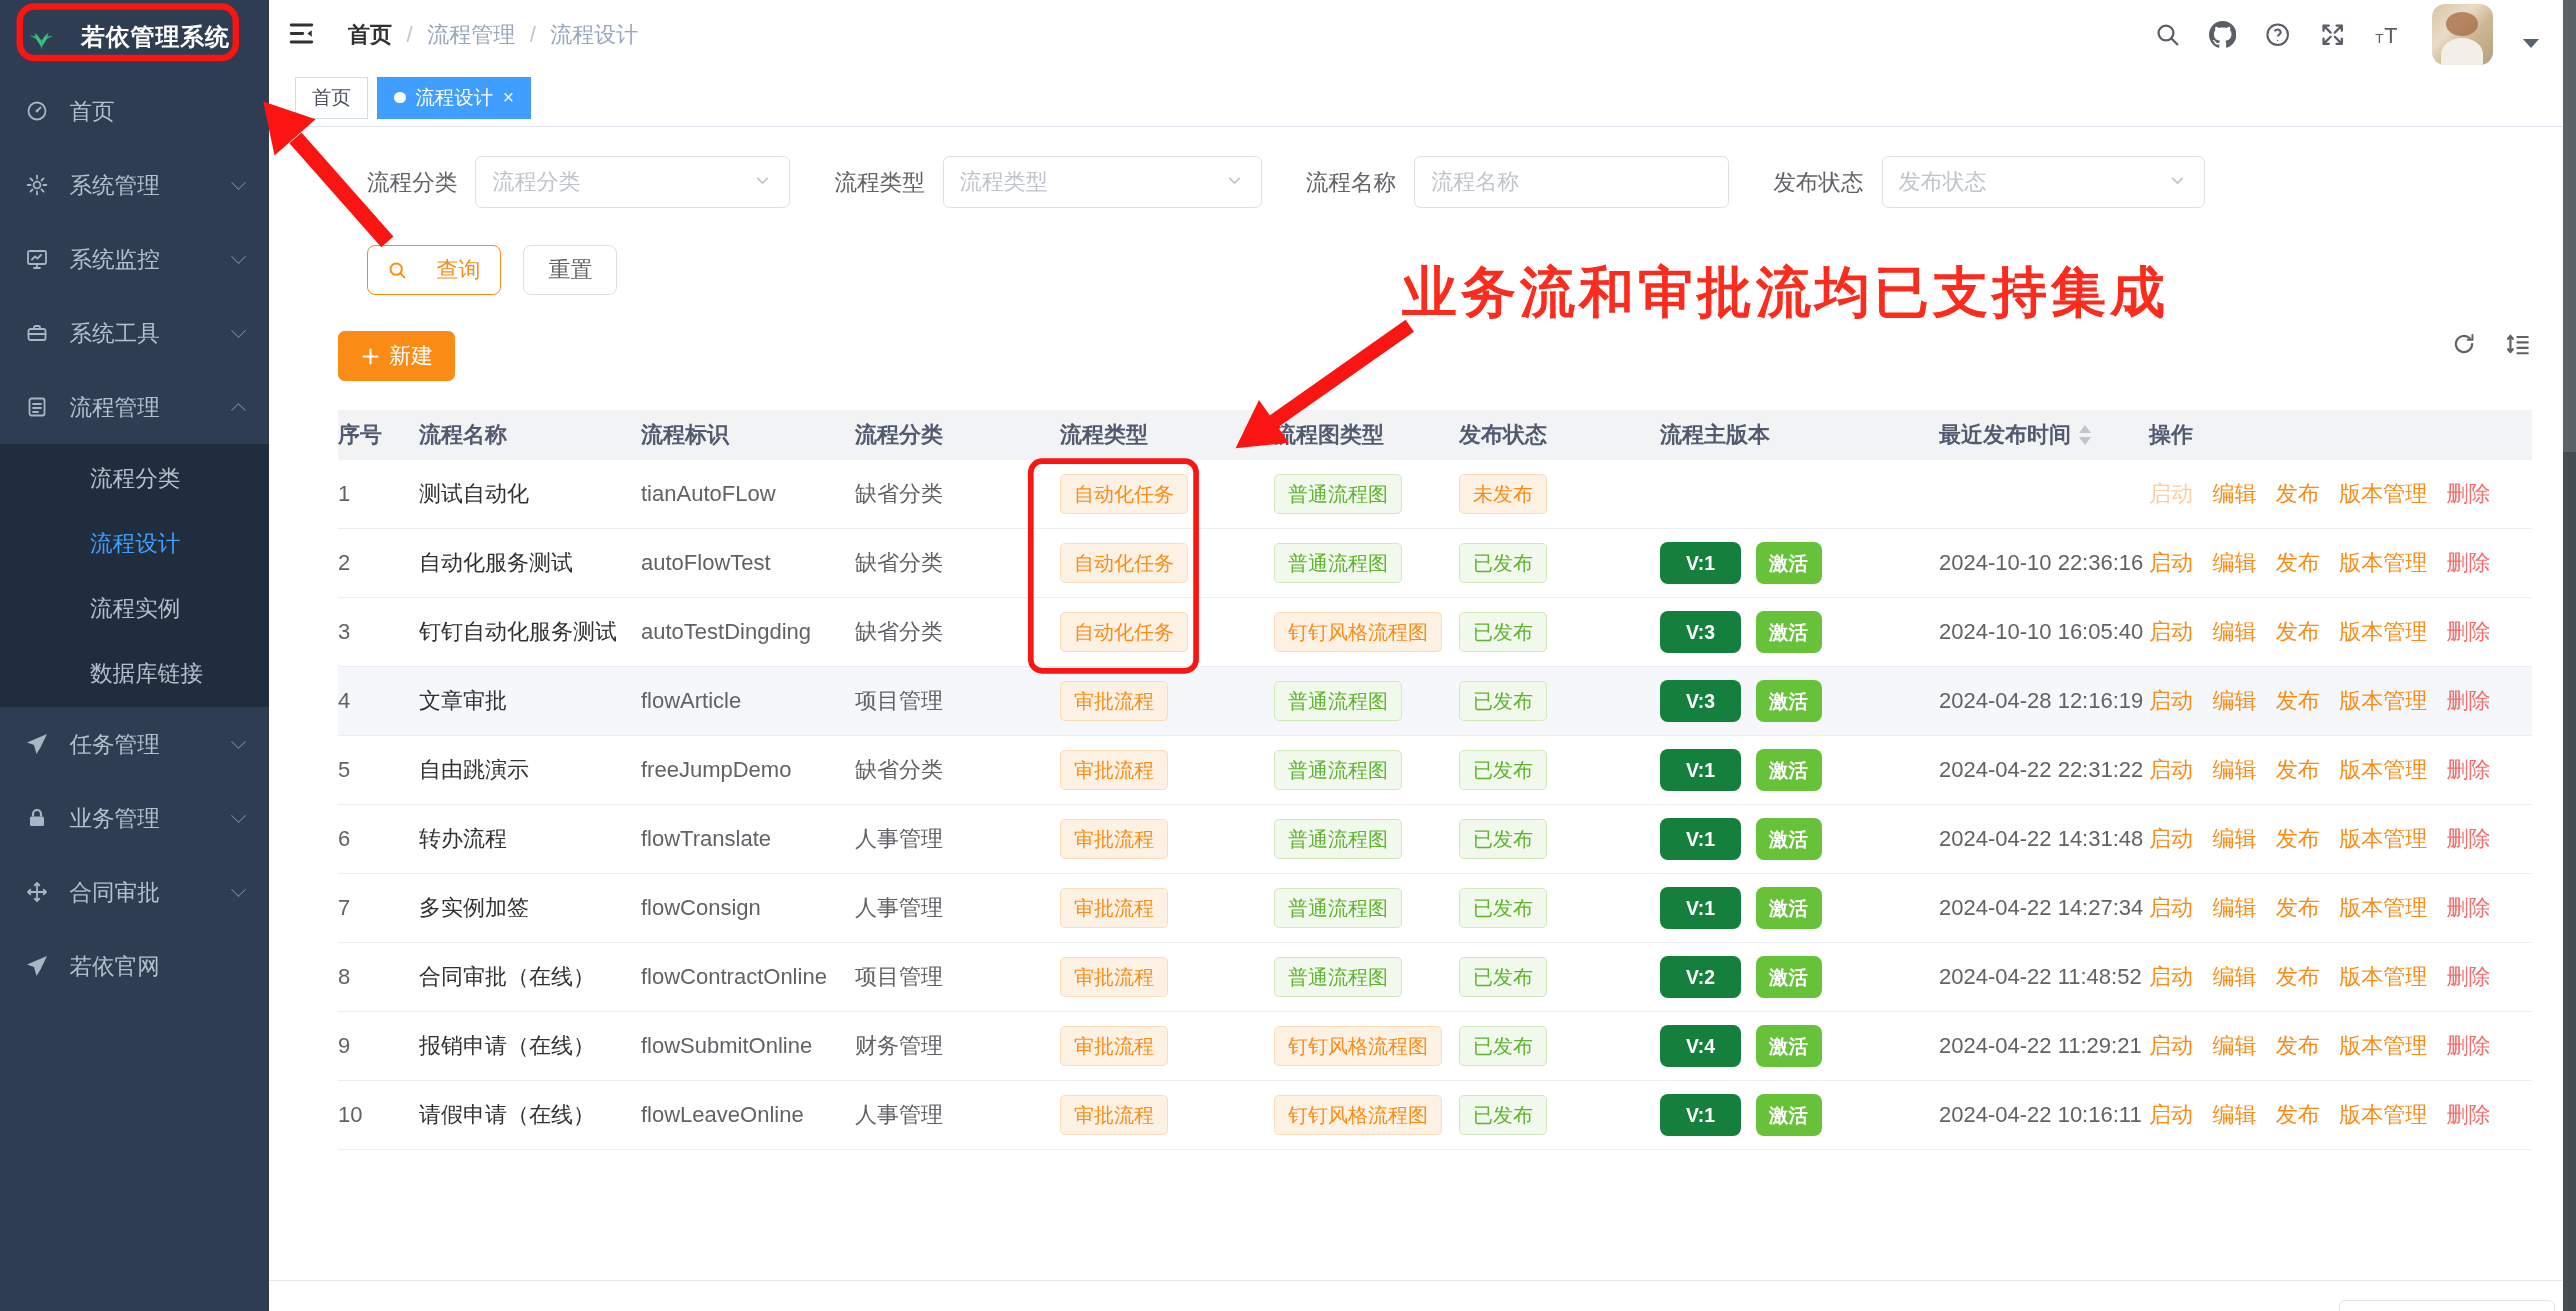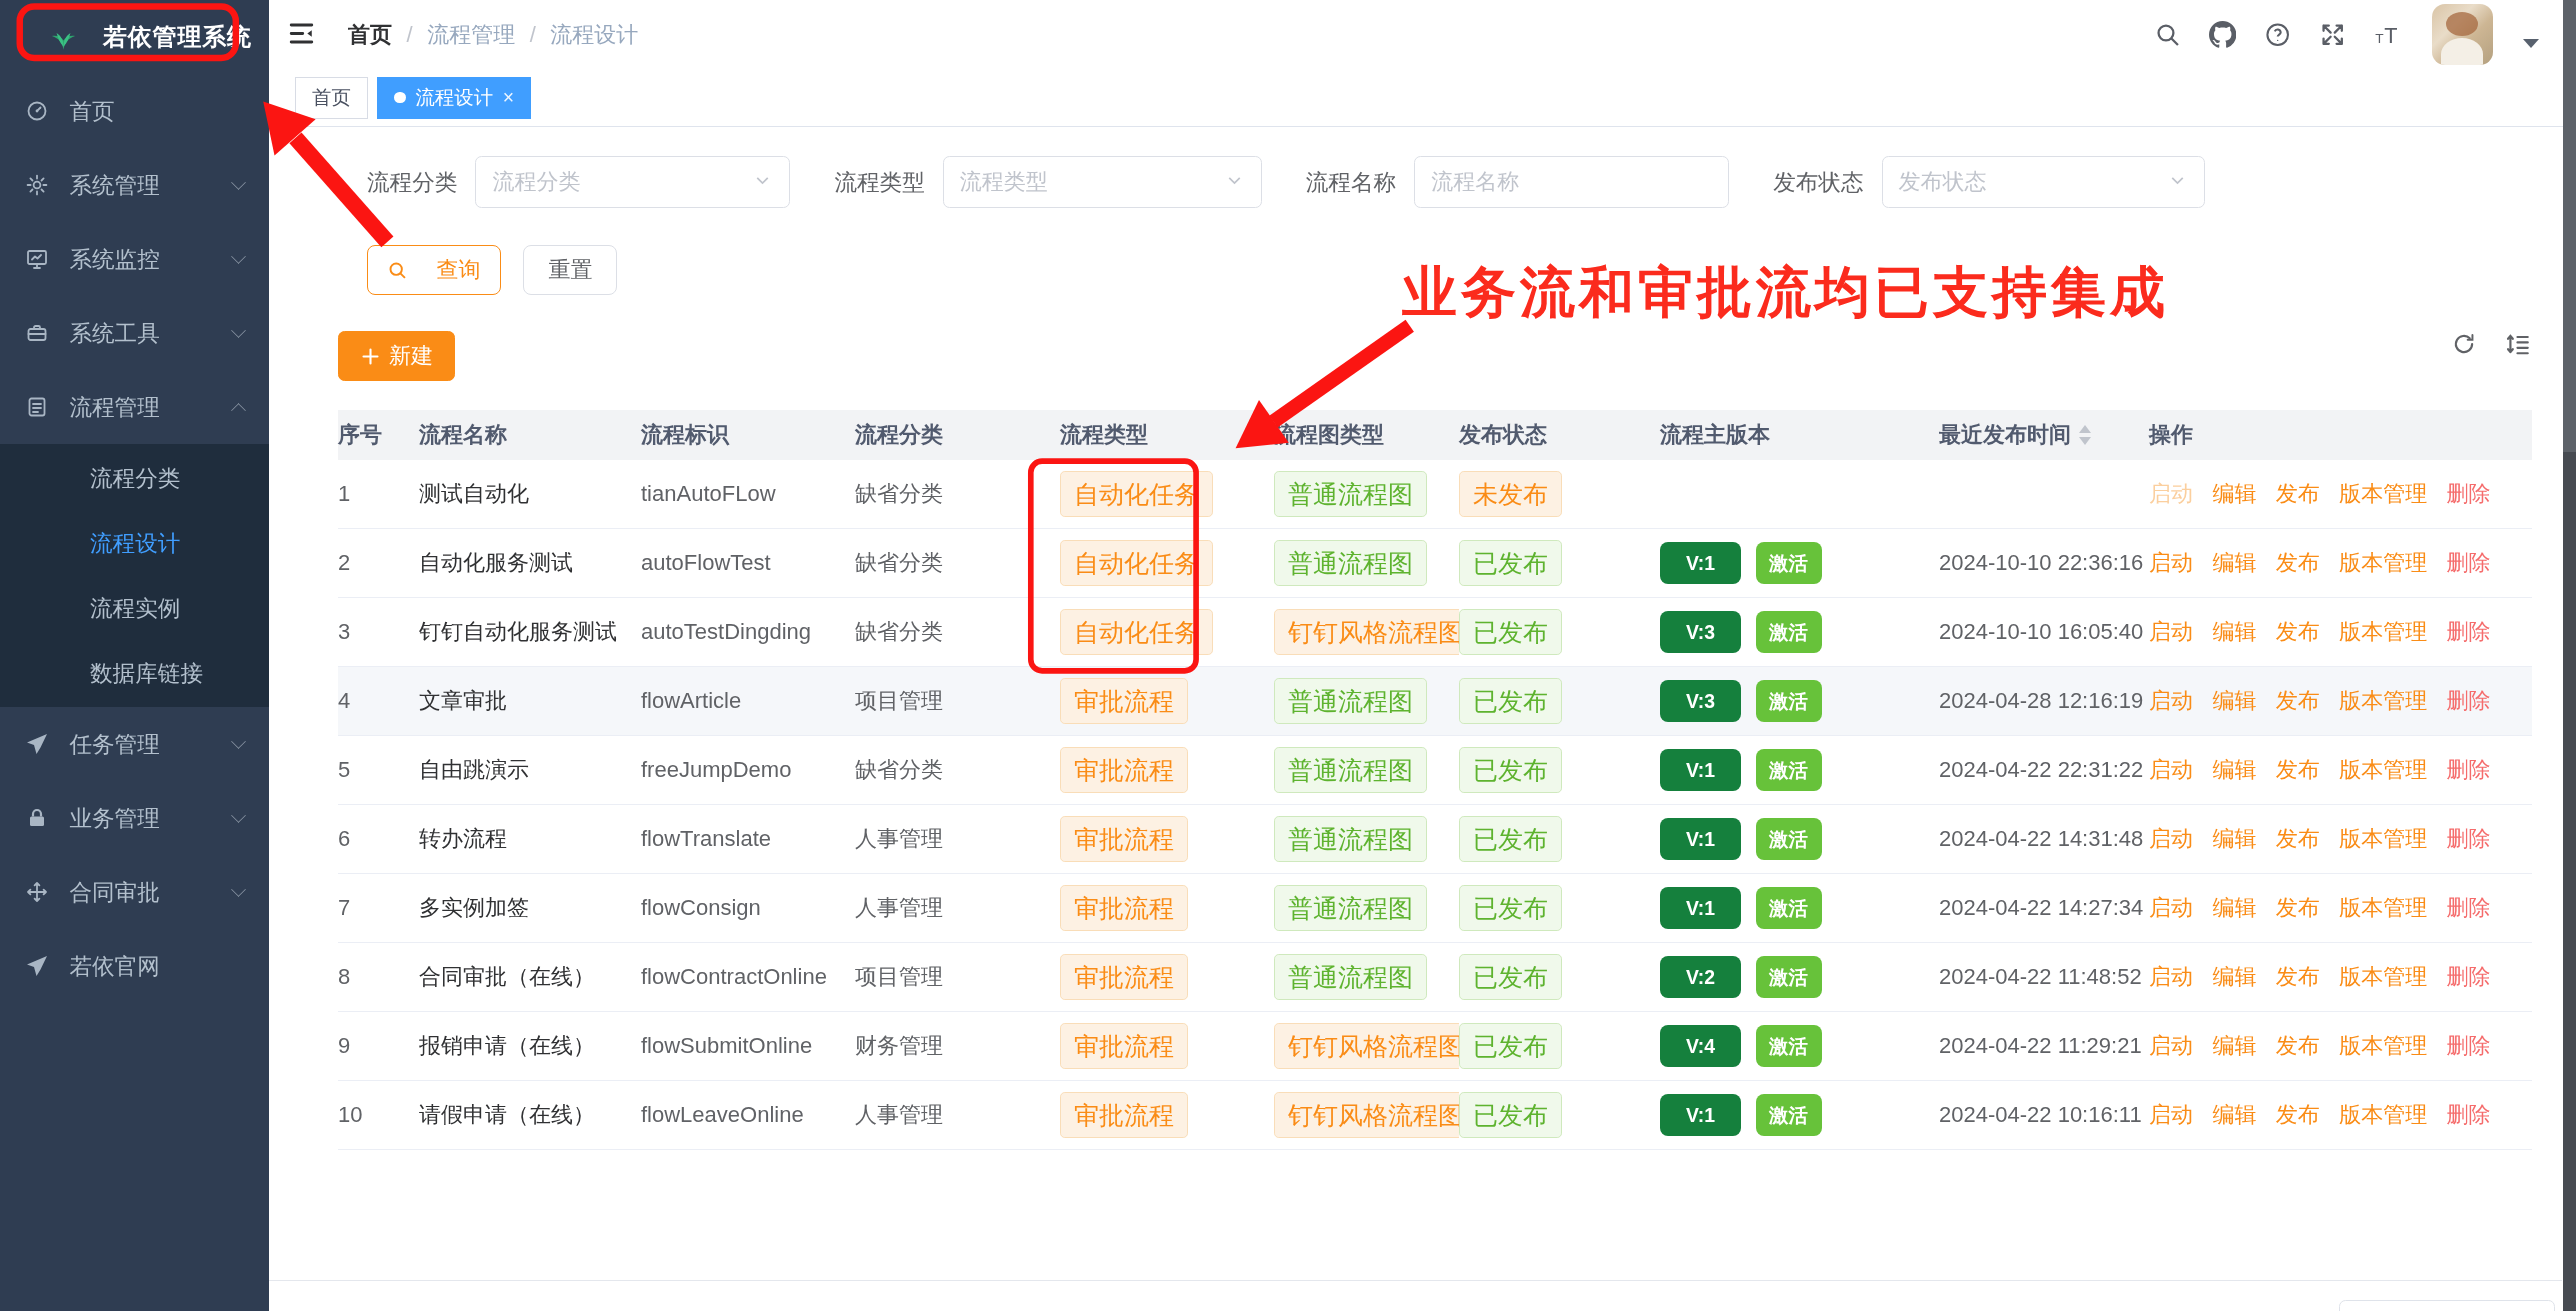--- a/index.html
+++ b/index.html
@@ -9,21 +9,21 @@
     font-family: "Liberation Sans", sans-serif;
     background: #fff;
     color: #606266;
   }
 
   
   .sidebar {
     position: absolute; left: 0; top: 0; bottom: 0; width: 269px;
     background: #2f3d52; z-index: 5;
   }
-  .logo-bar { height: 74px; display: flex; align-items: center; padding-left: 45px; }
+  .logo-bar { height: 74px; display: flex; align-items: center; padding-left: 23px; }
   .logo-leaf { width: 37px; height: 37px; flex: none; }
   .logo-text { margin-left: 21px; color: #fff; font-size: 24px; font-weight: 700; letter-spacing: 0.8px; white-space: nowrap; }
   .menu { }
   .mi { height: 74px; display: flex; align-items: center; padding: 0 24px; color: #b3c0cd; font-size: 22.6px; cursor: pointer; }
   .mi-icon { width: 26px; height: 26px; flex: none; display: flex; align-items: center; justify-content: center; color: #a9b6c4; }
   .mi-icon svg { width: 24px; height: 24px; }
   .mi-label { margin-left: 19.4px; white-space: nowrap; }
   .chev { margin-left: auto; width: 13px; height: 13px; border-right: 1.6px solid #8b97a5; border-bottom: 1.6px solid #8b97a5; transform: rotate(45deg) scale(.8); margin-top: -4.8px; }
   .chev.up { transform: rotate(225deg) scale(.8); margin-top: 6.5px; }
   .submenu { background: #1f2d3d; padding: 1.6px 0; }
@@ -81,21 +81,21 @@
 
   
   .table { margin: 29px 44px 0 69px; font-size: 22px; }
   .trow, .thead { display: grid; grid-template-columns: 81px 222px 214px 205px 214px 185px 201px 279px 210px auto; align-items: center; }
   .thead { height: 50px; background: #f2f3f5; color: #515a6e; font-weight: 700; }
   .trow { height: 69px; border-bottom: 0.8px solid #ebeef5; background: #fff; }
   .trow.highlight { background: #f5f7fa; }
   .th { display: flex; align-items: center; white-space: nowrap; }
   .cell { white-space: nowrap; overflow: hidden; }
   .cell-name { color: #303133; }
-  .tag { display: inline-flex; align-items: center; padding: 5.6px 13px; border-radius: 4.8px; font-size: 25px; border: 0.8px solid transparent; white-space: nowrap; }
+  .tag { display: inline-flex; align-items: center; padding: 5.6px 13px; border-radius: 4.8px; font-size: 20px; border: 0.8px solid transparent; white-space: nowrap; }
   .tag-orange { color: #fa8c16; background: #fdf1e3; border-color: #f9ddb8; }
   .tag-green  { color: #5eb32f; background: #f0f9eb; border-color: #cfe9bd; }
   .pill { display: inline-flex; align-items: center; justify-content: center; height: 42px; border-radius: 8px; color: #fff; font-size: 19.4px; font-weight: 600; }
   .pill-version { background: #15803d; width: 81px; }
   .pill-active  { background: #67c23a; width: 66px; margin-left: 14.5px; }
   .ops { display: flex; align-items: center; gap: 19.4px; }
   .op { color: #fa8c16; cursor: pointer; white-space: nowrap; }
   .op.delete { color: #f56c6c; }
   .op.disabled { color: #fbcf9e; cursor: default; }
   .sort-caret { display: inline-flex; flex-direction: column; margin-left: 8px; gap: 3.2px; }

